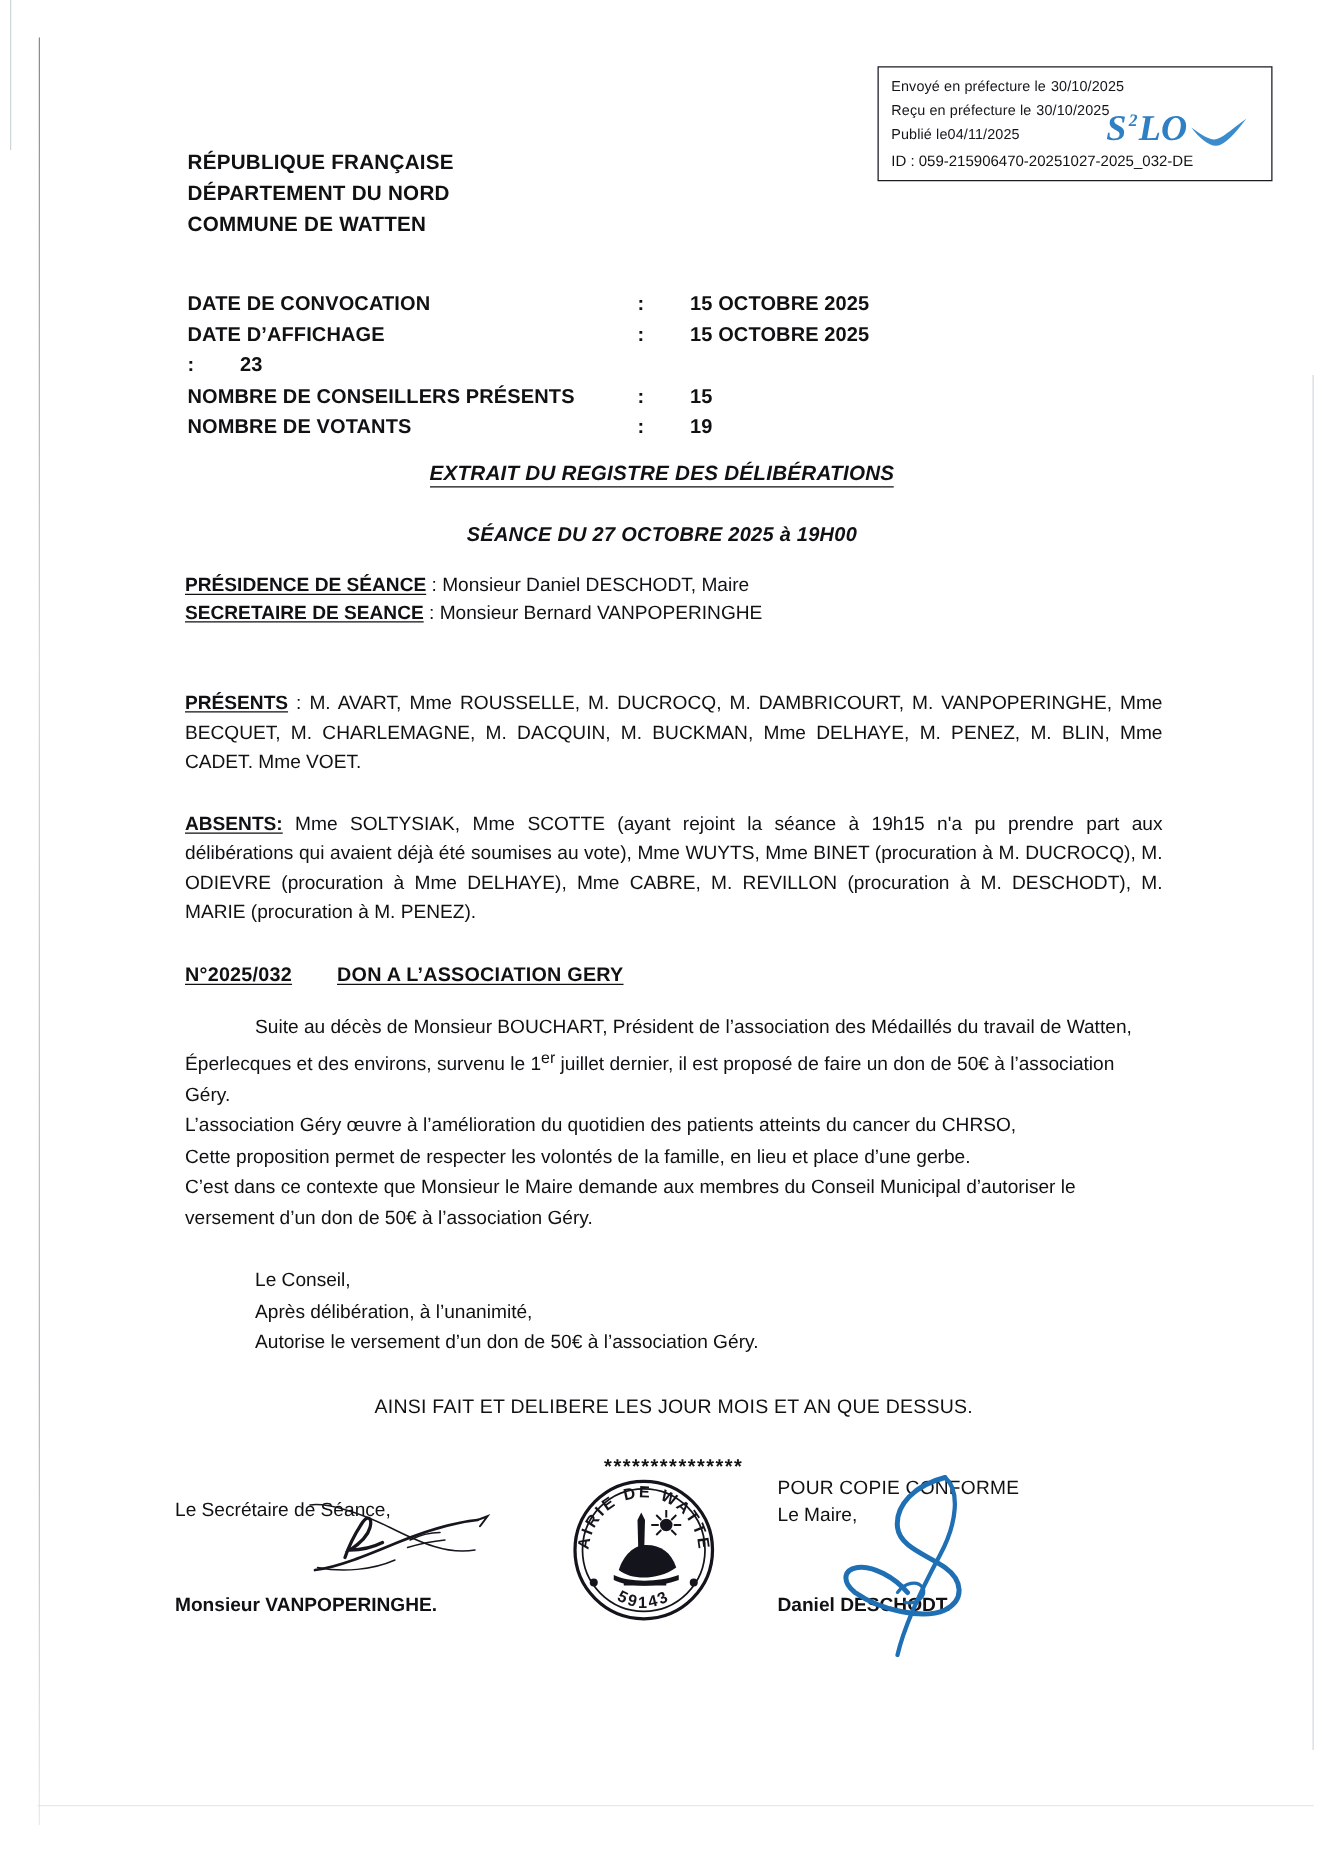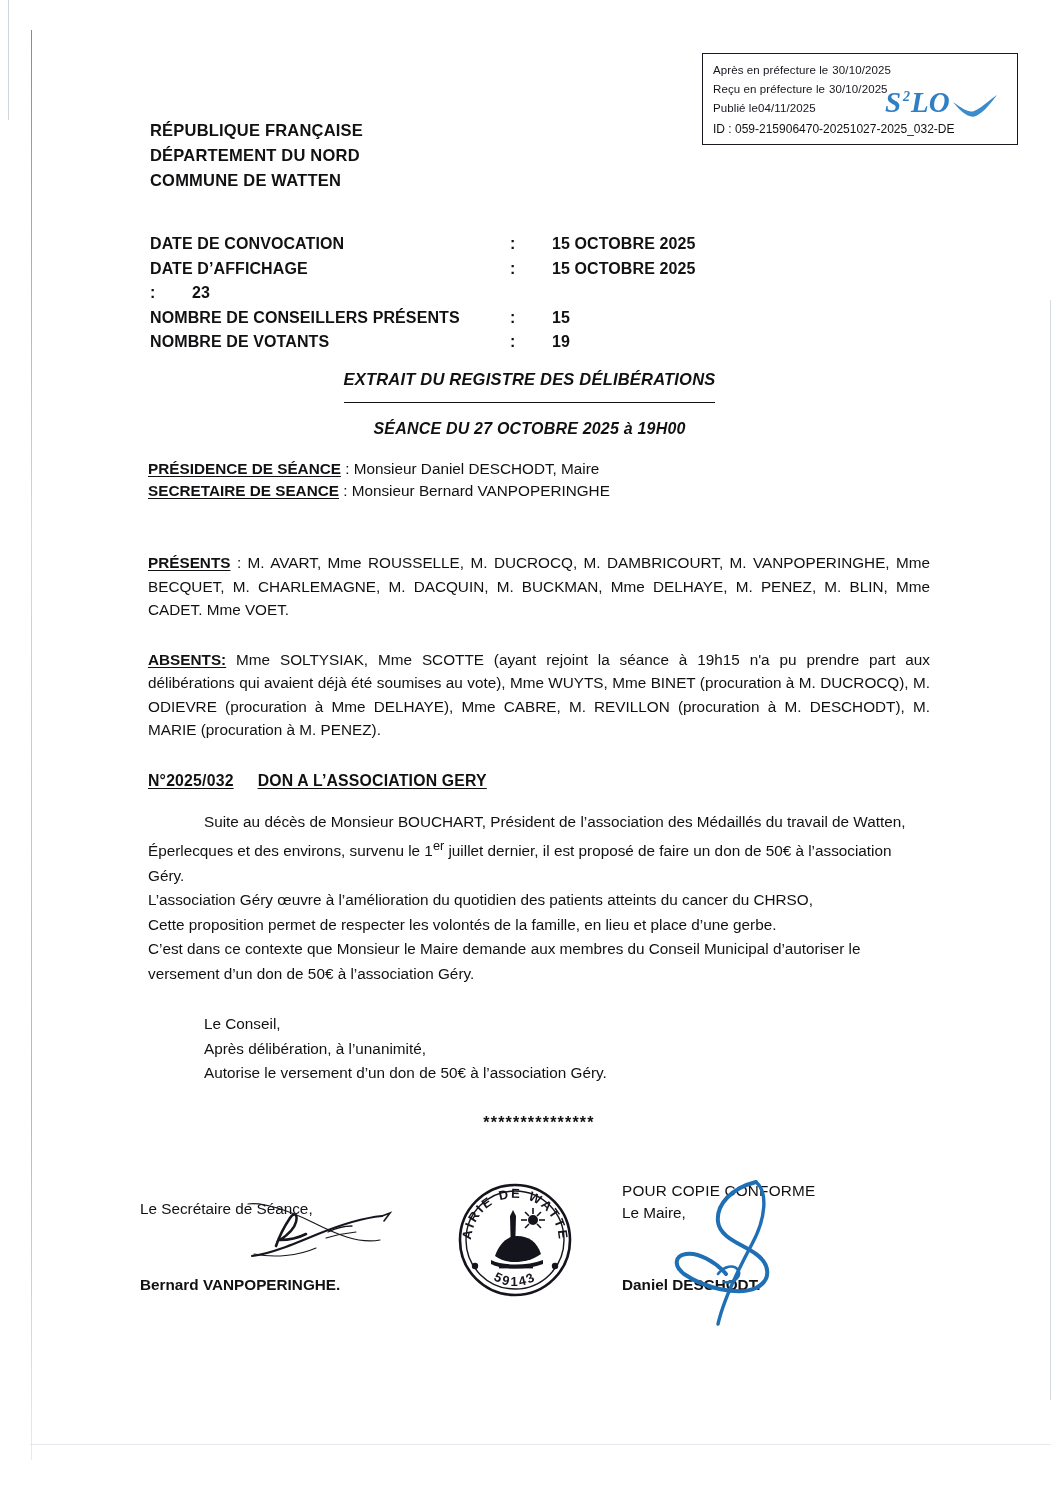--- a/index.html
+++ b/index.html
@@ -109,21 +109,21 @@
   .title-main {
     position: absolute;
     left: 0; right: 0;
     top: 370px;
     text-align: center;
     font-size: 16.5px;
     font-style: italic;
     font-weight: 700;
     letter-spacing: 0.2px;
   }
-  .title-main span { border-bottom: 1.6px solid #111114; padding-bottom: 14px; }
+  .title-main span { border-bottom: 1.6px solid #111114; padding-bottom: 1px; }
   .title-sub {
     position: absolute;
     left: 0; right: 0;
     top: 420px;
     text-align: center;
     font-size: 16px;
     font-style: italic;
     font-weight: 700;
     letter-spacing: 0.2px;
   }
@@ -158,21 +158,21 @@
     margin-top: 28px;
     font-weight: 700;
     font-size: 15.8px;
     letter-spacing: 0.2px;
   }
   .delib-head .num {
     text-decoration: underline;
     text-underline-offset: 2px;
   }
   .delib-head .ttl {
-    margin-left: 24px;
+    margin-left: 36px;
     text-decoration: underline;
     text-underline-offset: 2px;
   }
   .para-body {
     margin-top: 18px;
     line-height: 24.5px;
   }
   .para-body .indent { display: inline-block; width: 56px; }
   .para-body p { margin: 0; }
   .resolution {
@@ -250,21 +250,21 @@
 
 <div class="page">
 
   <div class="scan-line-left"></div>
   <div class="scan-line-left2"></div>
   <div class="scan-line-right"></div>
   <div class="scan-line-bottom"></div>
 
   <div class="stamp-box">
     <div class="stamp-line">
-      <span class="lbl">Après en préfecture le</span><span class="val">30/10/2025</span>
+      <span class="lbl">Envoyé en préfecture le</span><span class="val">30/10/2025</span>
     </div>
     <div class="stamp-line">
       <span class="lbl">Reçu en préfecture le</span><span class="val">30/10/2025</span>
     </div>
     <div class="stamp-line">
       <span class="lbl">Publié le</span><span class="val" style="margin-left:0">04/11/2025</span>
     </div>
     <div class="stamp-id">ID : 059-215906470-20251027-2025_032-DE</div>
   </div>
 
@@ -341,26 +341,27 @@
       <p>Cette proposition permet de respecter les volontés de la famille, en lieu et place d’une gerbe.</p>
       <p>C’est dans ce contexte que Monsieur le Maire demande aux membres du Conseil Municipal d’autoriser le versement d’un don de 50€ à l’association Géry.</p>
     </div>
 
     <div class="resolution">
       <div>Le Conseil,</div>
       <div>Après délibération, à l’unanimité,</div>
       <div>Autorise le versement d’un don de 50€ à l’association Géry.</div>
     </div>
 
+    <div class="closing">AINSI FAIT ET DELIBERE LES JOUR MOIS ET AN QUE DESSUS.</div>
     <div class="asterisks">***************</div>
   </div>
 
   <div class="sig-left">
     <div class="role">Le Secrétaire de Séance,</div>
-    <div class="name">Bernard VANPOPERINGHE.</div>
+    <div class="name">Monsieur VANPOPERINGHE.</div>
   </div>
 
   <svg class="sig-ink-left" viewBox="0 0 160 72">
     <g fill="none" stroke="#16161e" stroke-width="1.5" stroke-linecap="round">
       <path d="M8 8 C22 6, 48 14, 72 26 C96 38, 118 48, 140 44" stroke-width="1.2"></path>
       <path d="M12 60 C30 58, 54 48, 78 38 C100 29, 122 22, 142 20" stroke-width="2.2"></path>
       <path d="M142 20 L150 17 L144 25" stroke-width="1.6"></path>
       <path d="M36 50 C40 38, 46 28, 50 22 C54 16, 58 18, 56 26 C54 34, 46 40, 40 44 C48 44, 58 42, 66 38" stroke-width="2.6"></path>
       <path d="M88 36 C96 32, 104 30, 112 30" stroke-width="1.3"></path>
       <path d="M86 42 C96 39, 106 37, 116 36" stroke-width="1.1"></path>

